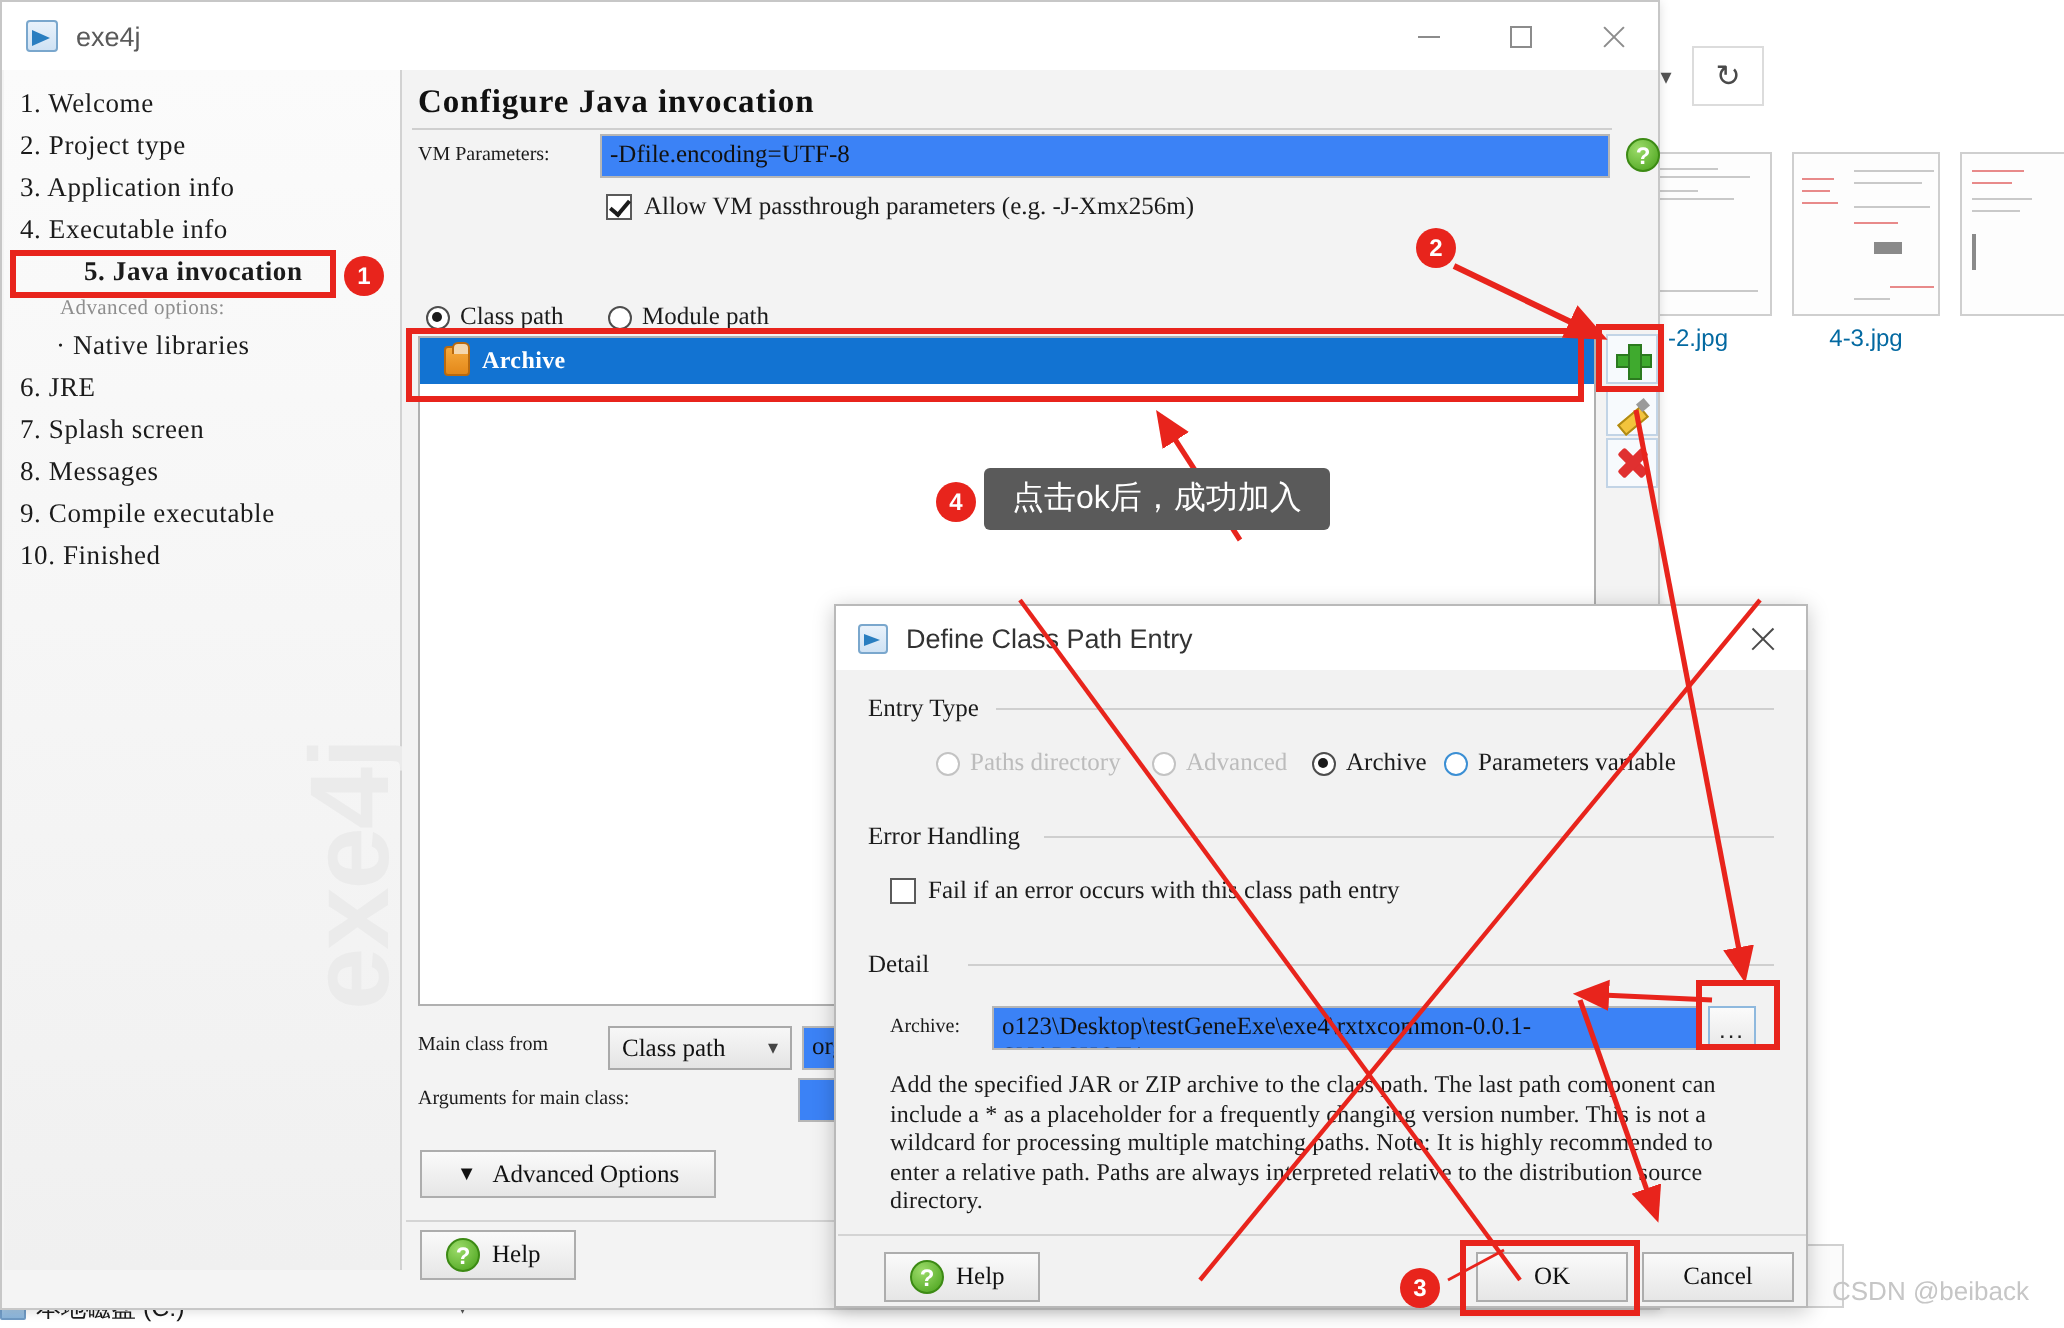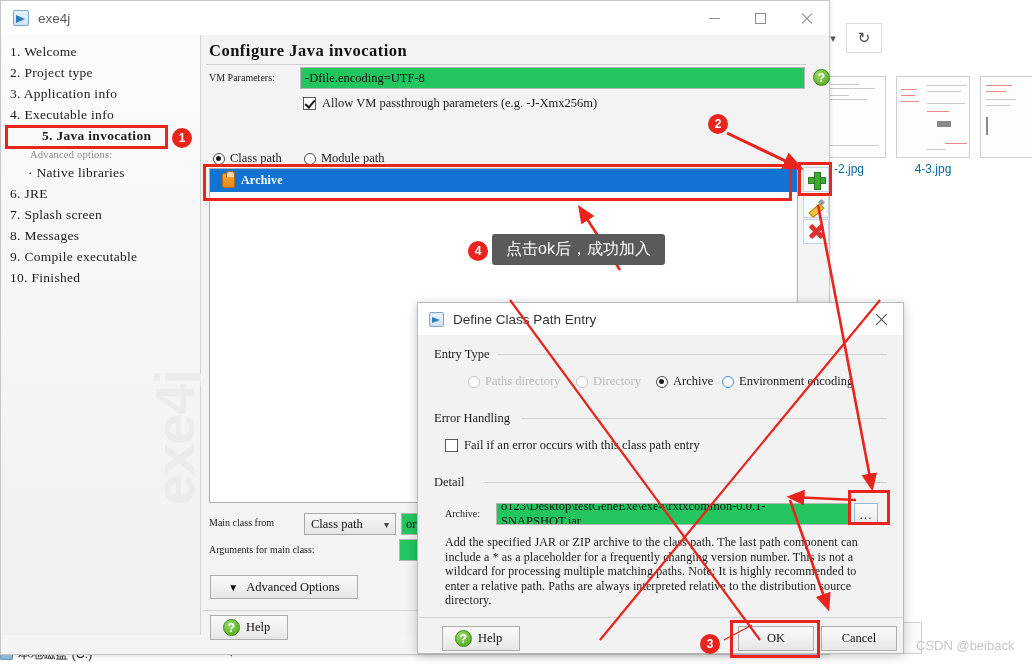--- a/index.html
+++ b/index.html
@@ -171,23 +171,23 @@
     color: #111; font-family: "Liberation Serif", serif; letter-spacing: .5px;
   }
   .pane-rule {
     position: absolute; left: 5px; top: 29px; width: 600px; height: 1px; background: #cfcfcf;
   }
   .row-label {
     position: absolute; font-size: 10px; color: #1b1b1b;
     font-family: Liberation Serif, serif; white-space: nowrap;
   }
   .txtfield {
-    position: absolute; background: #22c55e; border: 1px solid #b6b6b6;
+    position: absolute; background: #3b82f6; border: 1px solid #b6b6b6;
     font-size: 12.5px; color: #111; padding: 2px 4px;
-    font-family: "Liberation Serif", serif; display: flex; align-items: center;
+    font-family: "Liberation Serif", serif; display: flex; 
   }
   .help-ico {
     position: absolute; width: 17px; height: 17px; border-radius: 50%;
     background: radial-gradient(circle at 35% 30%, #9ddc6a, #46a019);
     border: 1px solid #3c8a14; color: #fff; font-size: 12px; font-weight: bold;
     display: flex; align-items: center; justify-content: center;
     font-family: "Liberation Sans", sans-serif;
   }
   .chk {
     width: 13px; height: 13px; border: 1px solid #5a5a5a; background: #fff;
@@ -547,29 +547,29 @@
 
     <div class="group-label" style="left:16px; top:44px;">Entry Type</div>
     <div class="group-rule" style="left:80px; top:51px; width:389px;"></div>
 
     <div class="radiorow dim" style="left:50px; top:71px;">
       <span class="radio dim"></span>
       <span>Paths directory</span>
     </div>
     <div class="radiorow dim" style="left:158px; top:71px;">
       <span class="radio dim"></span>
-      <span>Directory</span>
+      <span>Advanced</span>
     </div>
     <div class="radiorow" style="left:238px; top:71px;">
       <span class="radio on"></span>
       <span>Archive</span>
     </div>
     <div class="radiorow" style="left:304px; top:71px;">
       <span class="radio blue"></span>
-      <span>Environment encoding</span>
+      <span>Parameters variable</span>
     </div>
 
     <div class="group-label" style="left:16px; top:108px;">Error Handling</div>
     <div class="group-rule" style="left:104px; top:115px; width:365px;"></div>
     <div class="chkrow" style="left:27px; top:135px;">
       <span class="chk"></span>
       <span>Fail if an error occurs with this class path entry</span>
     </div>
 
     <div class="group-label" style="left:16px; top:172px;">Detail</div>

